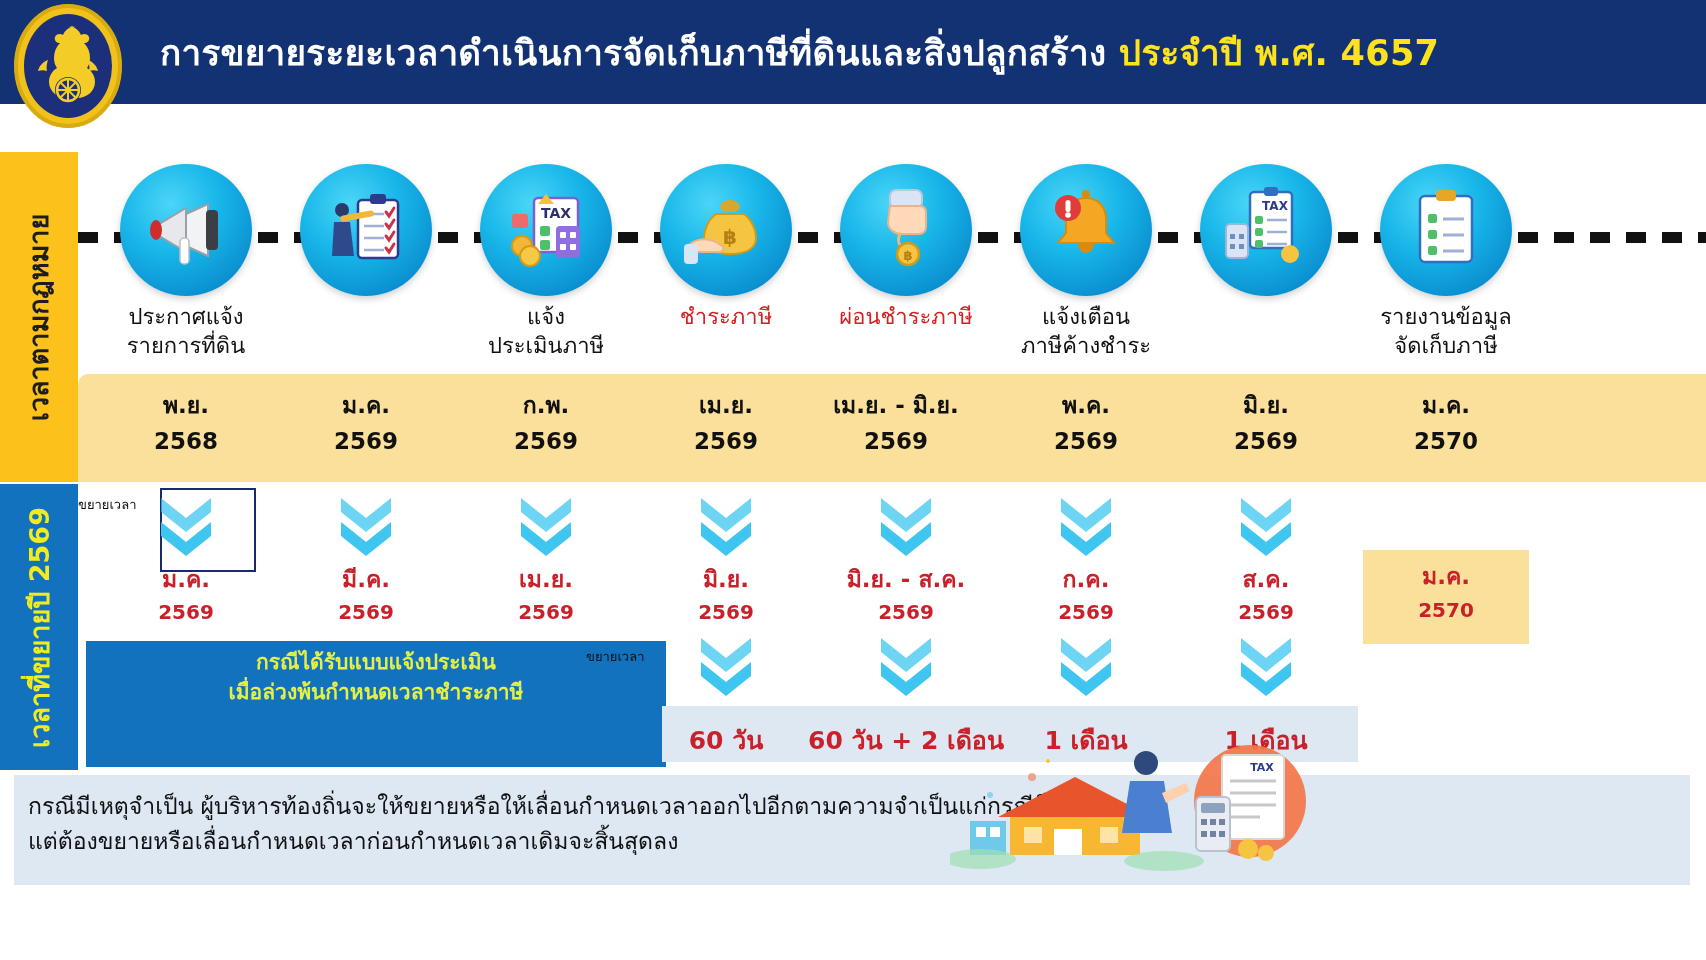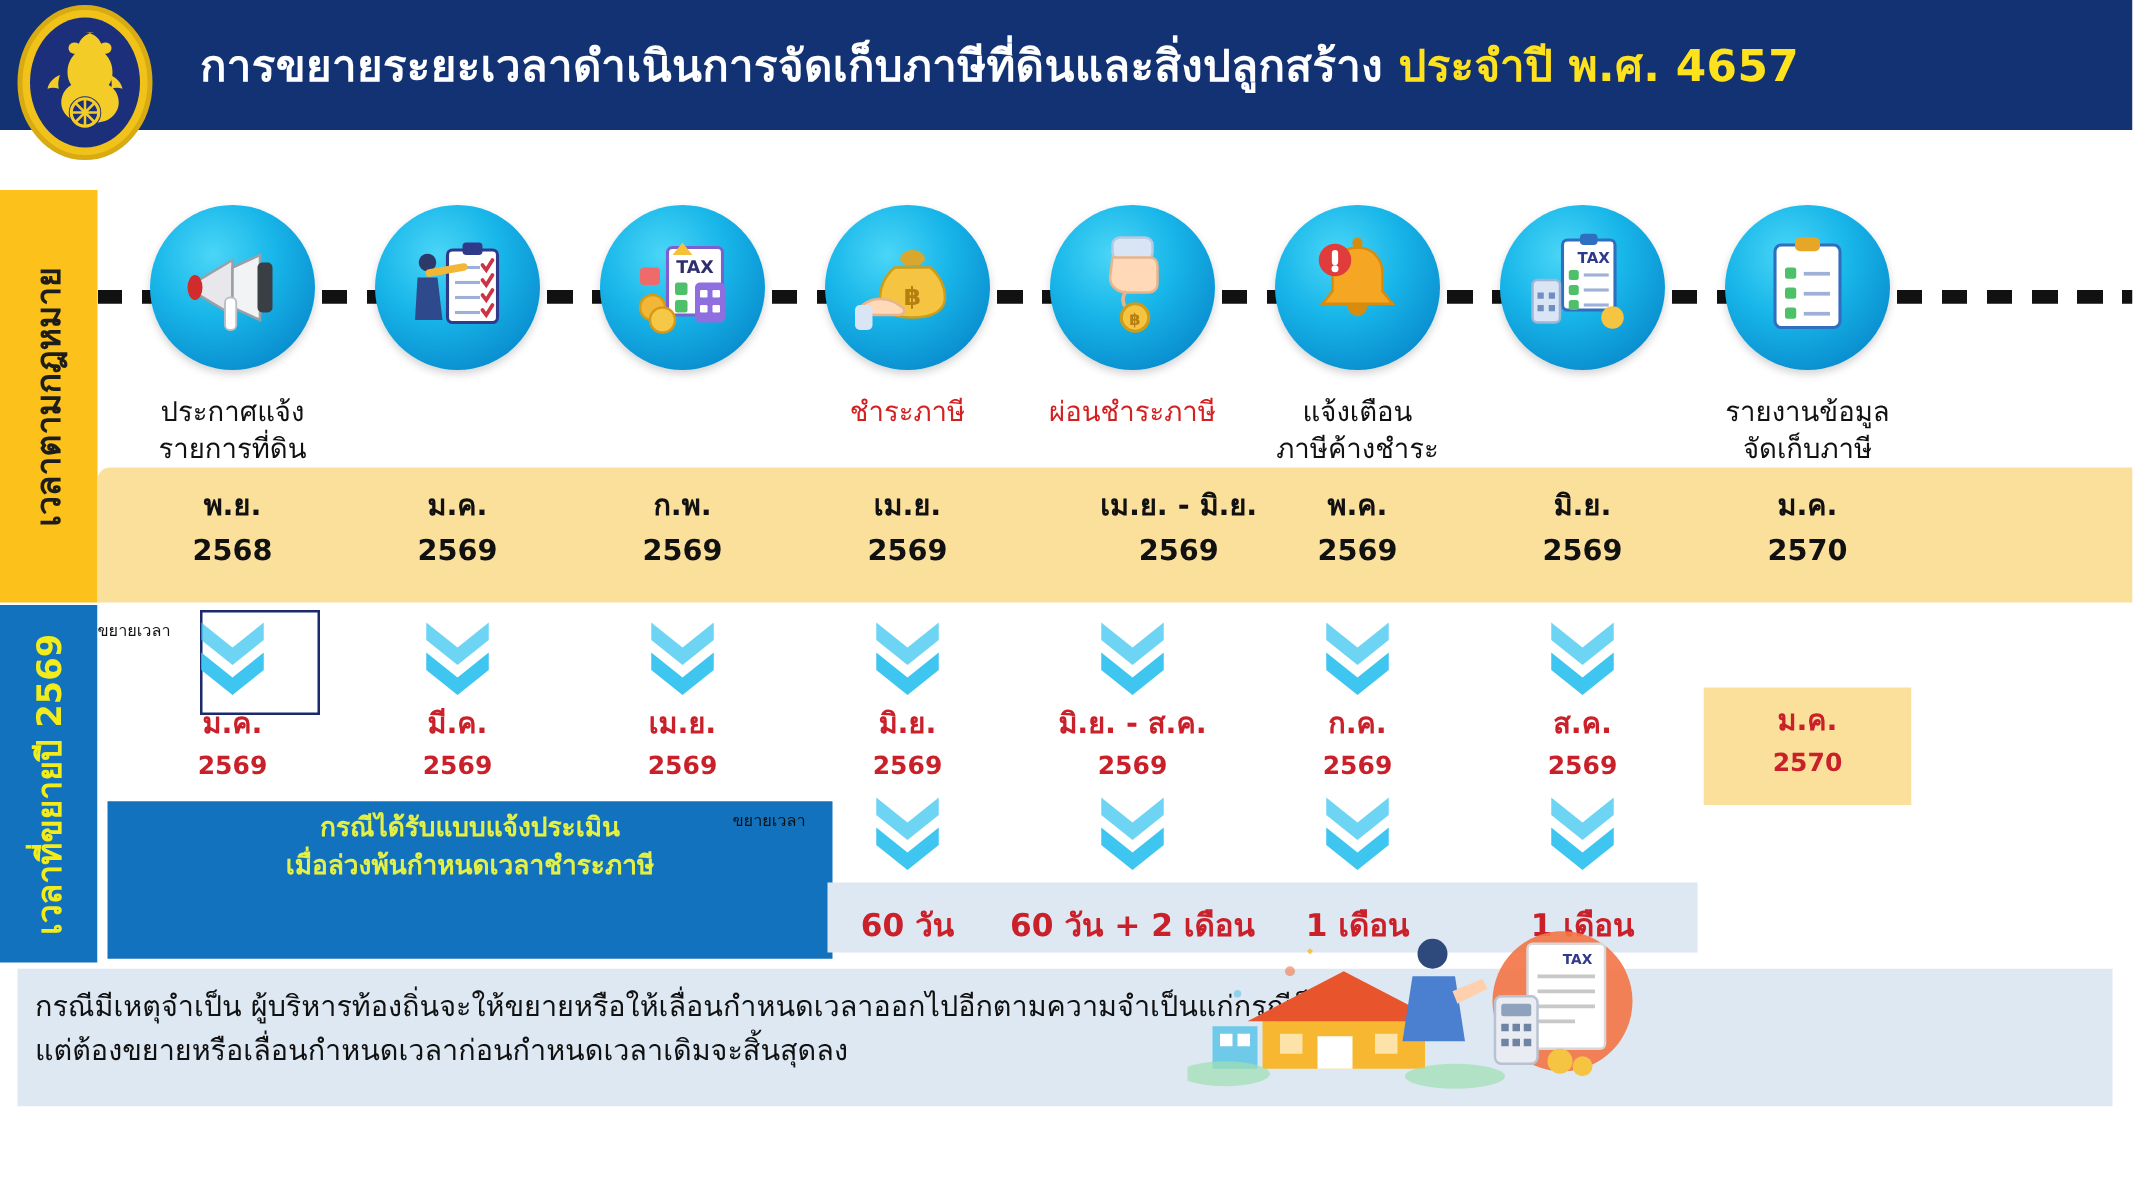--- a/index.html
+++ b/index.html
@@ -40,21 +40,21 @@
   }
   .steps{position:absolute;left:78px;top:164px;width:1628px;height:210px;}
   .step{position:absolute;width:180px;text-align:center;}
   .circle{
     width:132px;height:132px;border-radius:50%;margin:0 auto;position:relative;
     background:radial-gradient(circle at 38% 30%,#4ad6f7 0%,#18b6e9 40%,#0a8fd0 78%,#0b7bbd 100%);
     box-shadow:0 3px 7px rgba(0,0,0,.18);overflow:hidden;
   }
   .circle svg{position:absolute;left:50%;top:50%;transform:translate(-50%,-50%);}
   .step-label{
-    margin-top:21px;font-size:22px;line-height:1.3;color:#111;font-weight:normal;
+    margin-top:7px;font-size:22px;line-height:1.3;color:#111;font-weight:normal;
   }
   .step-label.red{color:#d32020;}
   
   .dateband{
     position:absolute;left:78px;top:374px;width:1628px;height:108px;background:#fae09b;
   }
   .dateband.clip{border-top-left-radius:10px;}
   .datecell{
     position:absolute;width:180px;text-align:center;font-size:23px;font-weight:bold;color:#111;
     line-height:1.55;top:14px;
@@ -198,20 +198,24 @@
             <rect x="70" y="48" width="6" height="6" rx="1"></rect>
             <rect x="60" y="60" width="6" height="6" rx="1"></rect>
             <rect x="70" y="60" width="6" height="6" rx="1"></rect>
           </g>
         <path d="M46 10l8 10H38z" fill="#f5c13a"></path>
         <circle cx="22" cy="62" r="10" fill="#f2b736" stroke="#d89a14" stroke-width="2"></circle>
         <circle cx="30" cy="72" r="10" fill="#f5c847" stroke="#d89a14" stroke-width="2"></circle>
         <rect x="12" y="30" width="16" height="14" rx="3" fill="#ef6a6a"></rect>
       </svg>
     </div>
+    <div class="step-label">
+      <div>แจ้ง</div>
+      <div>ประเมินภาษี</div>
+    </div>
   </div>
 
   <div class="step" style="left:558px;top:0;">
     <div class="circle">
       <svg width="92" height="92" viewBox="0 0 92 92">
         <path d="M40 24c0-5 5-8 10-8s10 3 10 8l-4 4h-12z" fill="#d9a72e"></path>
         <path d="M36 30h28c8 6 12 16 12 24 0 10-9 16-26 16S24 64 24 54c0-8 4-18 12-24z" fill="#f5c542" stroke="#cf9c18" stroke-width="2"></path>
         <text x="50" y="60" font-size="20" font-weight="bold" fill="#b67f12" text-anchor="middle" font-family="DejaVu Sans, sans-serif">฿</text>
         <path d="M10 60c8-6 18-6 26-2l6 4c3 2 1 6-3 6H20c-6 0-10-4-10-8z" fill="#ffd9b8" stroke="#e8b48d" stroke-width="2"></path>
         <rect x="4" y="60" width="14" height="20" rx="4" fill="#d9e5f5"></rect>
@@ -316,21 +320,21 @@
       <div>2569</div>
     </div>
   <div class="datecell" style="left:378px;">
     <div>ก.พ.</div>
       <div>2569</div>
     </div>
   <div class="datecell" style="left:558px;">
     <div>เม.ย.</div>
       <div>2569</div>
     </div>
-  <div class="datecell" style="left:775px;">
+  <div class="datecell" style="left:728px;">
     <div>เม.ย. - มิ.ย.</div>
       <div>2569</div>
     </div>
   <div class="datecell" style="left:918px;">
     <div>พ.ค.</div>
       <div>2569</div>
     </div>
   <div class="datecell" style="left:1098px;">
     <div>มิ.ย.</div>
       <div>2569</div>

